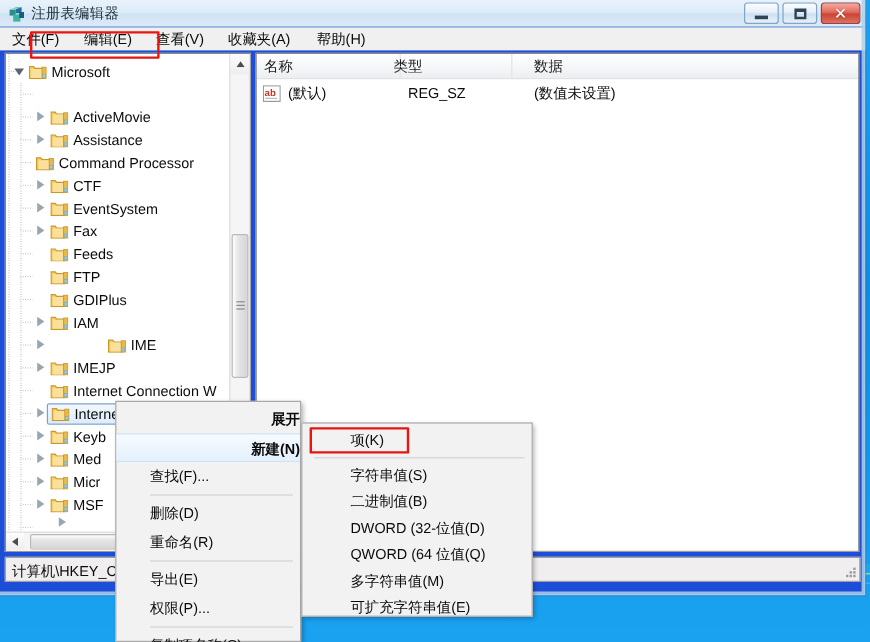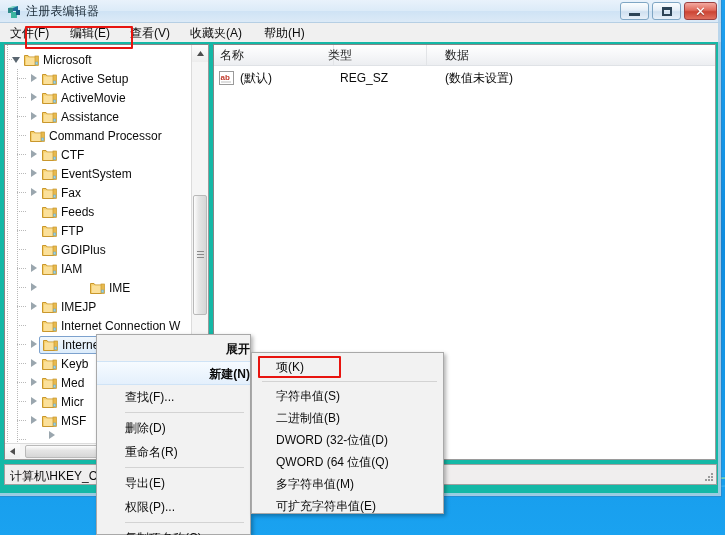--- a/index.html
+++ b/index.html
@@ -15,21 +15,21 @@
   }
   
   #desktop-swoosh {
     position: absolute; left: 0; top: 470px; width: 725px; height: 65px;
     overflow: hidden; pointer-events: none;
   }
 
   
   #app-window {
     position: absolute; left: 0; top: 0; width: 721px; height: 496px;
-    background: #14b8a6;
+    background: #1d4ed8;
     border: 1px solid #5a9fd4;
     border-top: none; border-left: none;
     box-shadow: 0 0 0 1px rgba(60,110,160,.35);
   }
   #window-frame-outer {
     position: absolute; left: 0; top: 0; width: 721px; height: 496px;
     border: 3px solid rgba(175,208,234,.85);
     border-top-width: 0; border-left-width: 0;
     pointer-events: none;
   }
@@ -208,21 +208,21 @@
   
   #sub-menu {
     position: absolute; left: 251px; top: 352px; width: 193px; height: 162px;
     background: #f2f2f2;
     border: 1px solid #a9a9a9;
     box-shadow: 2px 2px 4px rgba(0,0,0,.30);
     padding: 3px 0;
   }
   .sub-item {
     height: 22px; line-height: 22px;
-    font-size: 12px; color: #0b0b0b; padding-left: 24px; white-space: nowrap;
+    font-size: 12px; color: #0b0b0b; padding-left: 40px; white-space: nowrap;
   }
   #hl-key { left: 258px; top: 356px; width: 83px; height: 22px; }
 </style>
 </head>
 <body>
 
 <div id="desktop-swoosh">
   <svg width="725" height="65" viewBox="0 0 725 65">
     <path d="M0 14 C 120 2, 300 26, 725 6 L725 0 L0 0 Z" fill="#27a9f3" opacity="0.55"></path>
     <path d="M0 16 C 120 4, 300 28, 725 8" stroke="#8fe0a8" stroke-width="1.4" fill="none" opacity="0.9"></path>
@@ -270,34 +270,20 @@
             <span class="tri tri-open"></span>
           </span>
           <span class="tree-label-wrap">
             <span class="folder-ico"><svg width="15" height="13" viewBox="0 0 15 13">
                 <path d="M0.5 2.5 L4 2.5 L5.2 4 L11.5 4 L11.5 12.5 L0.5 12.5 Z" fill="#f6cf6a" stroke="#c9972c" stroke-width="1"></path>
                 <path d="M2 4.5 L11 4.5 L11 12 L2 12 Z" fill="#fbe09a"></path>
                 <rect x="11" y="3" width="3.5" height="9.5" fill="#e7b94e" stroke="#c9972c" stroke-width=".7"></rect>
                 <rect x="11.6" y="9" width="2.2" height="2.4" fill="#9fd5e8" stroke="#6aa9c4" stroke-width=".5"></rect>
               </svg></span>
             <span class="tree-label">Microsoft</span>
-          </span>
-        </div>
-        <div class="tree-row" style="top: 24px; left: 24px;">
-          <span class="expander">
-            <span class="tri tri-closed"></span>
-          </span>
-          <span class="tree-label-wrap">
-            <span class="folder-ico"><svg width="15" height="13" viewBox="0 0 15 13">
-                <path d="M0.5 2.5 L4 2.5 L5.2 4 L11.5 4 L11.5 12.5 L0.5 12.5 Z" fill="#f6cf6a" stroke="#c9972c" stroke-width="1"></path>
-                <path d="M2 4.5 L11 4.5 L11 12 L2 12 Z" fill="#fbe09a"></path>
-                <rect x="11" y="3" width="3.5" height="9.5" fill="#e7b94e" stroke="#c9972c" stroke-width=".7"></rect>
-                <rect x="11.6" y="9" width="2.2" height="2.4" fill="#9fd5e8" stroke="#6aa9c4" stroke-width=".5"></rect>
-              </svg></span>
-            <span class="tree-label">Active Setup</span>
           </span>
         </div>
         <div class="tree-row" style="top: 43px; left: 24px;">
           <span class="expander">
             <span class="tri tri-closed"></span>
           </span>
           <span class="tree-label-wrap">
             <span class="folder-ico"><svg width="15" height="13" viewBox="0 0 15 13">
                 <path d="M0.5 2.5 L4 2.5 L5.2 4 L11.5 4 L11.5 12.5 L0.5 12.5 Z" fill="#f6cf6a" stroke="#c9972c" stroke-width="1"></path>
                 <path d="M2 4.5 L11 4.5 L11 12 L2 12 Z" fill="#fbe09a"></path>

